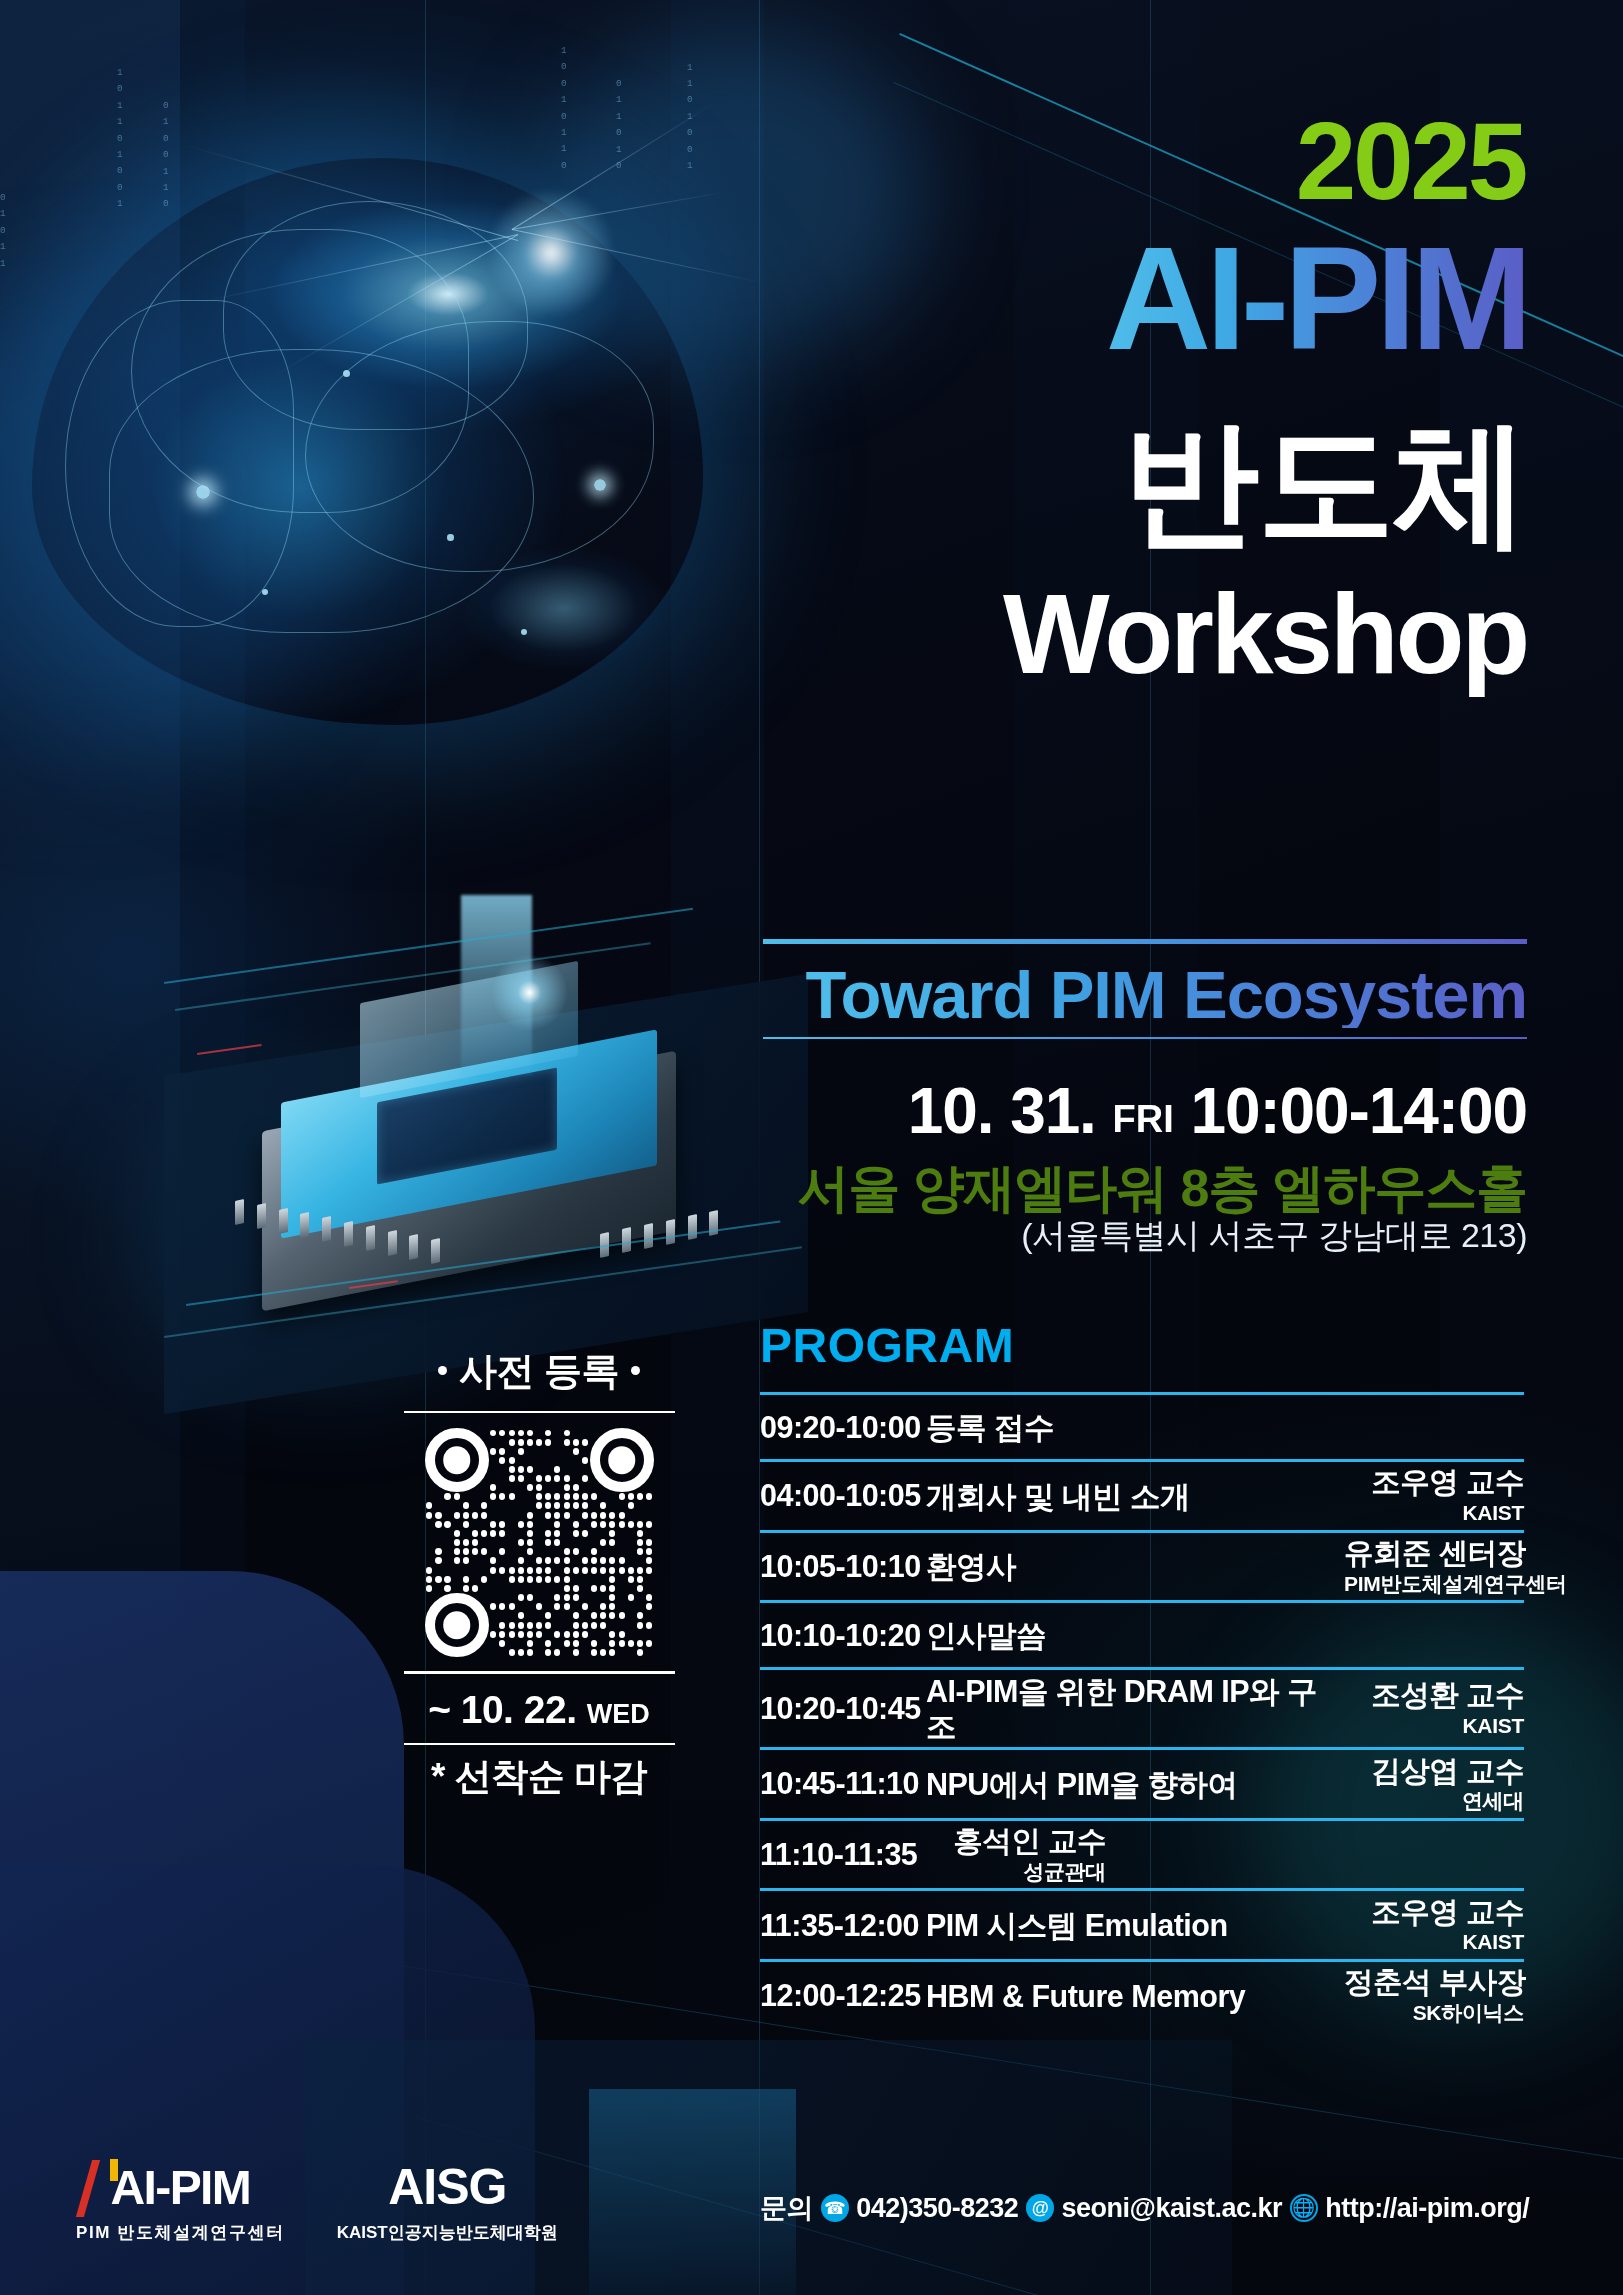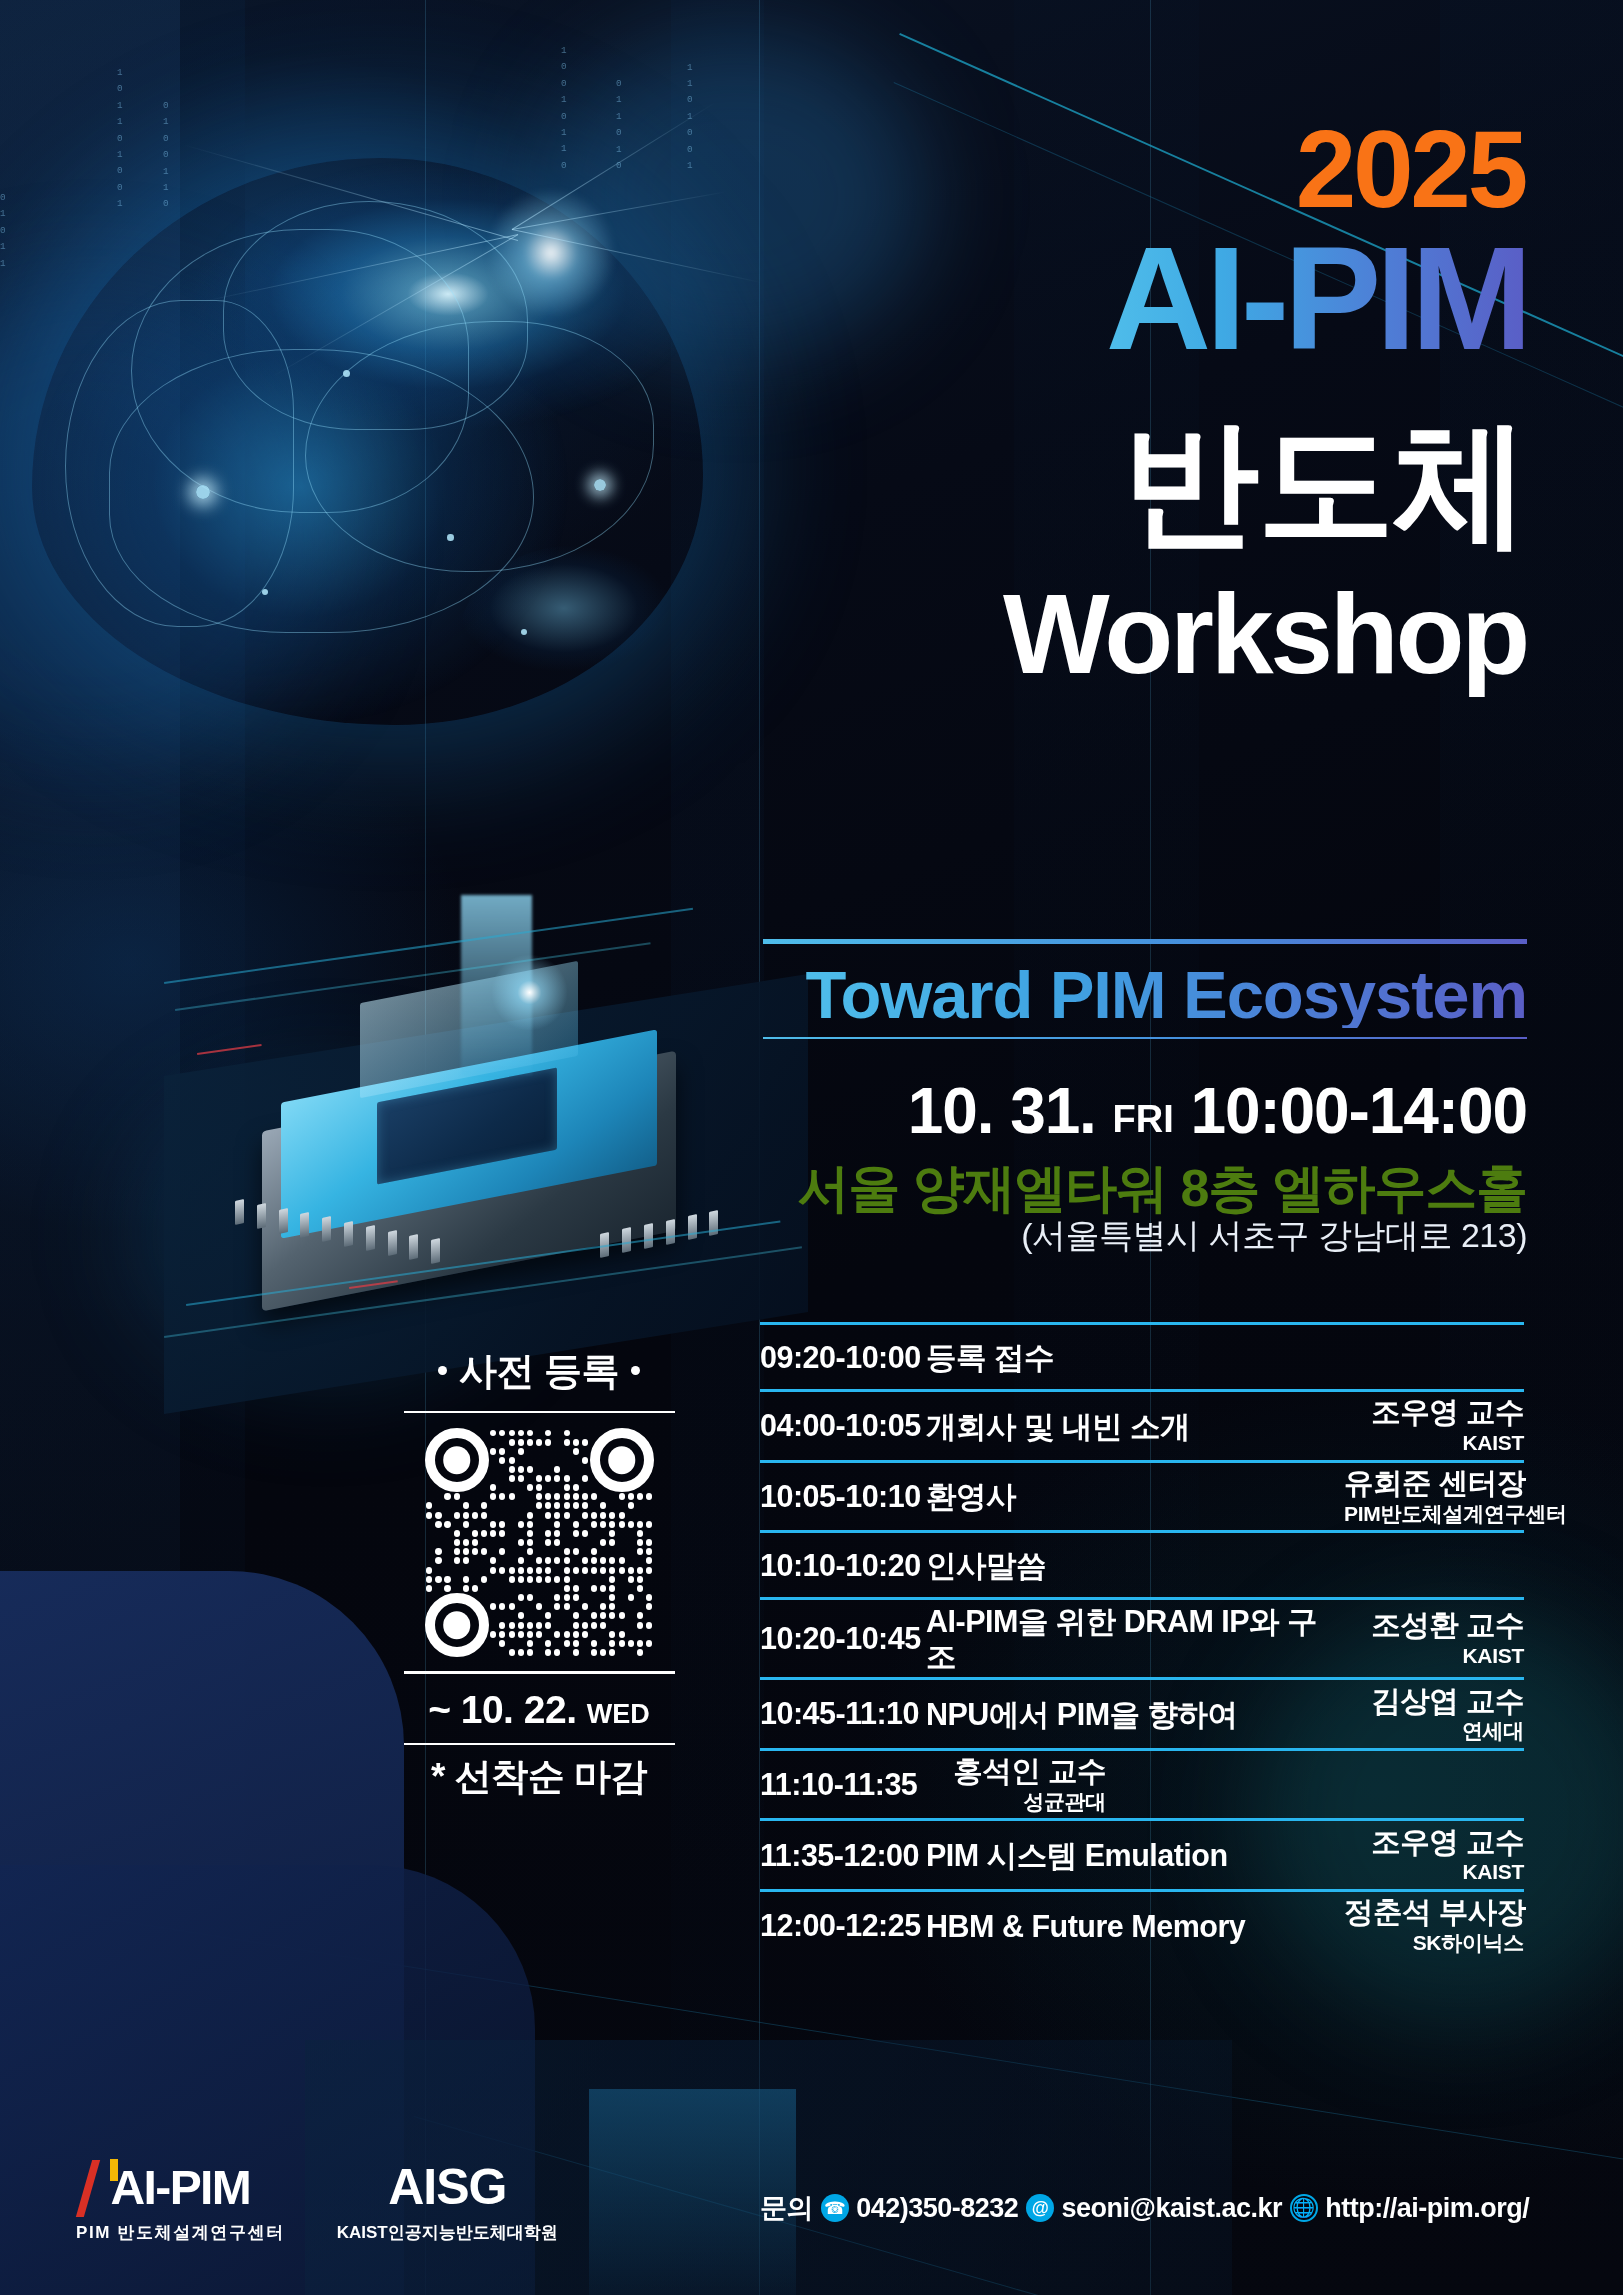--- a/index.html
+++ b/index.html
@@ -132,23 +132,23 @@
     left:305px;top:2040px;width:927px;height:262px;
     background:linear-gradient(120deg,rgba(10,34,62,.55),rgba(8,28,52,.25));
   }
   .sw4{
     left:589px;top:2089px;width:207px;height:213px;
     background:linear-gradient(180deg,rgba(24,96,140,.55),rgba(10,40,70,.2));
   }
 
   
   .year{
-    position:absolute;right:98px;top:115px;
+    position:absolute;right:98px;top:107px;
     font-size:109px;font-weight:700;letter-spacing:-3.3px;line-height:1;
-    color:#f97316;
+    color:#84cc16;
   }
   .title-main{
     position:absolute;right:96px;top:229px;
     font-size:146px;font-weight:700;line-height:.96;letter-spacing:-5.5px;
     background:linear-gradient(90deg,#4fbdea 0%,#3fa9e4 28%,#4e7ed6 66%,#5a5ec6 100%);
     -webkit-background-clip:text;background-clip:text;color:transparent;
     text-align:right;
   }
   .title-ko{
     position:absolute;right:96px;top:414px;
@@ -706,20 +706,21 @@
     <div class="reg-hr" style="margin-top:14px;"></div>
     <div class="reg-date">
       <span>~ 10. 22.</span>
       <span class="wd">WED</span>
     </div>
     <div class="reg-hr" style="margin-top:11px;"></div>
     <div class="reg-note">* 선착순 마감</div>
   </div>
 
   <div class="prog">
+    <div class="prog-h">PROGRAM</div>
     <div id="prog-rows">
         <div class="prow">
           <div class="p-time">09:20-10:00</div>
           <div class="p-topic">등록 접수</div>
           <div class="p-spk"></div>
         </div>
         <div class="prow">
           <div class="p-time">04:00-10:05</div>
           <div class="p-topic">개회사 및 내빈 소개</div>
           <div class="p-spk">

